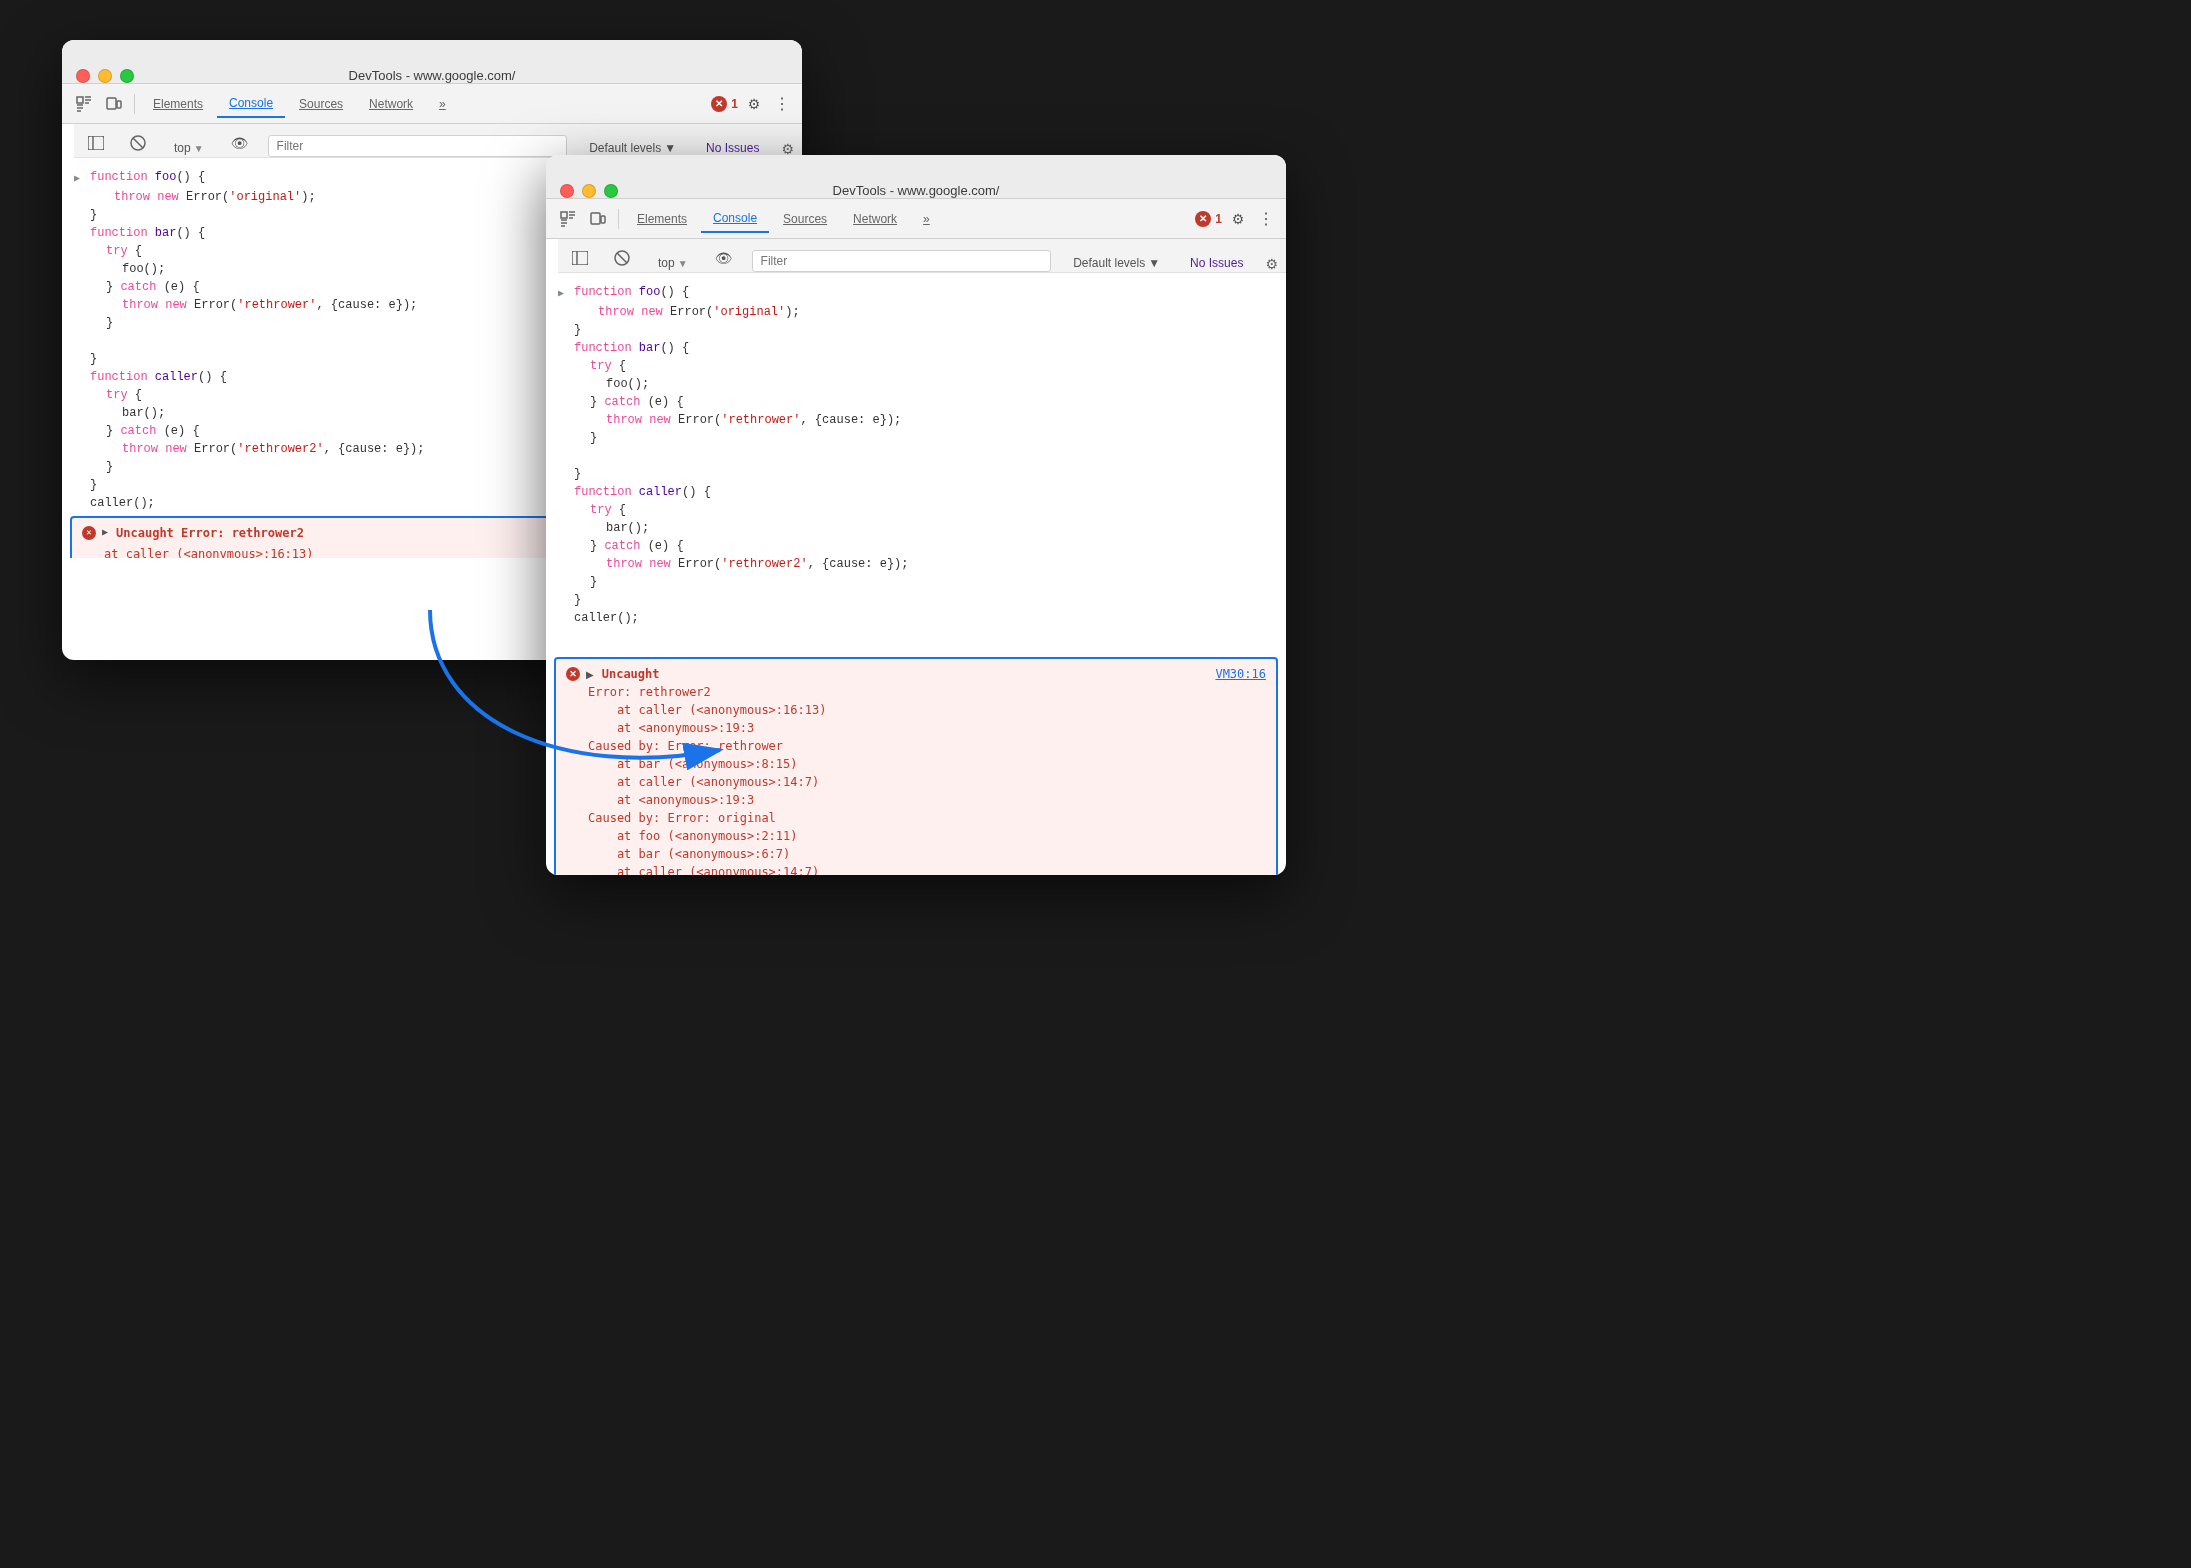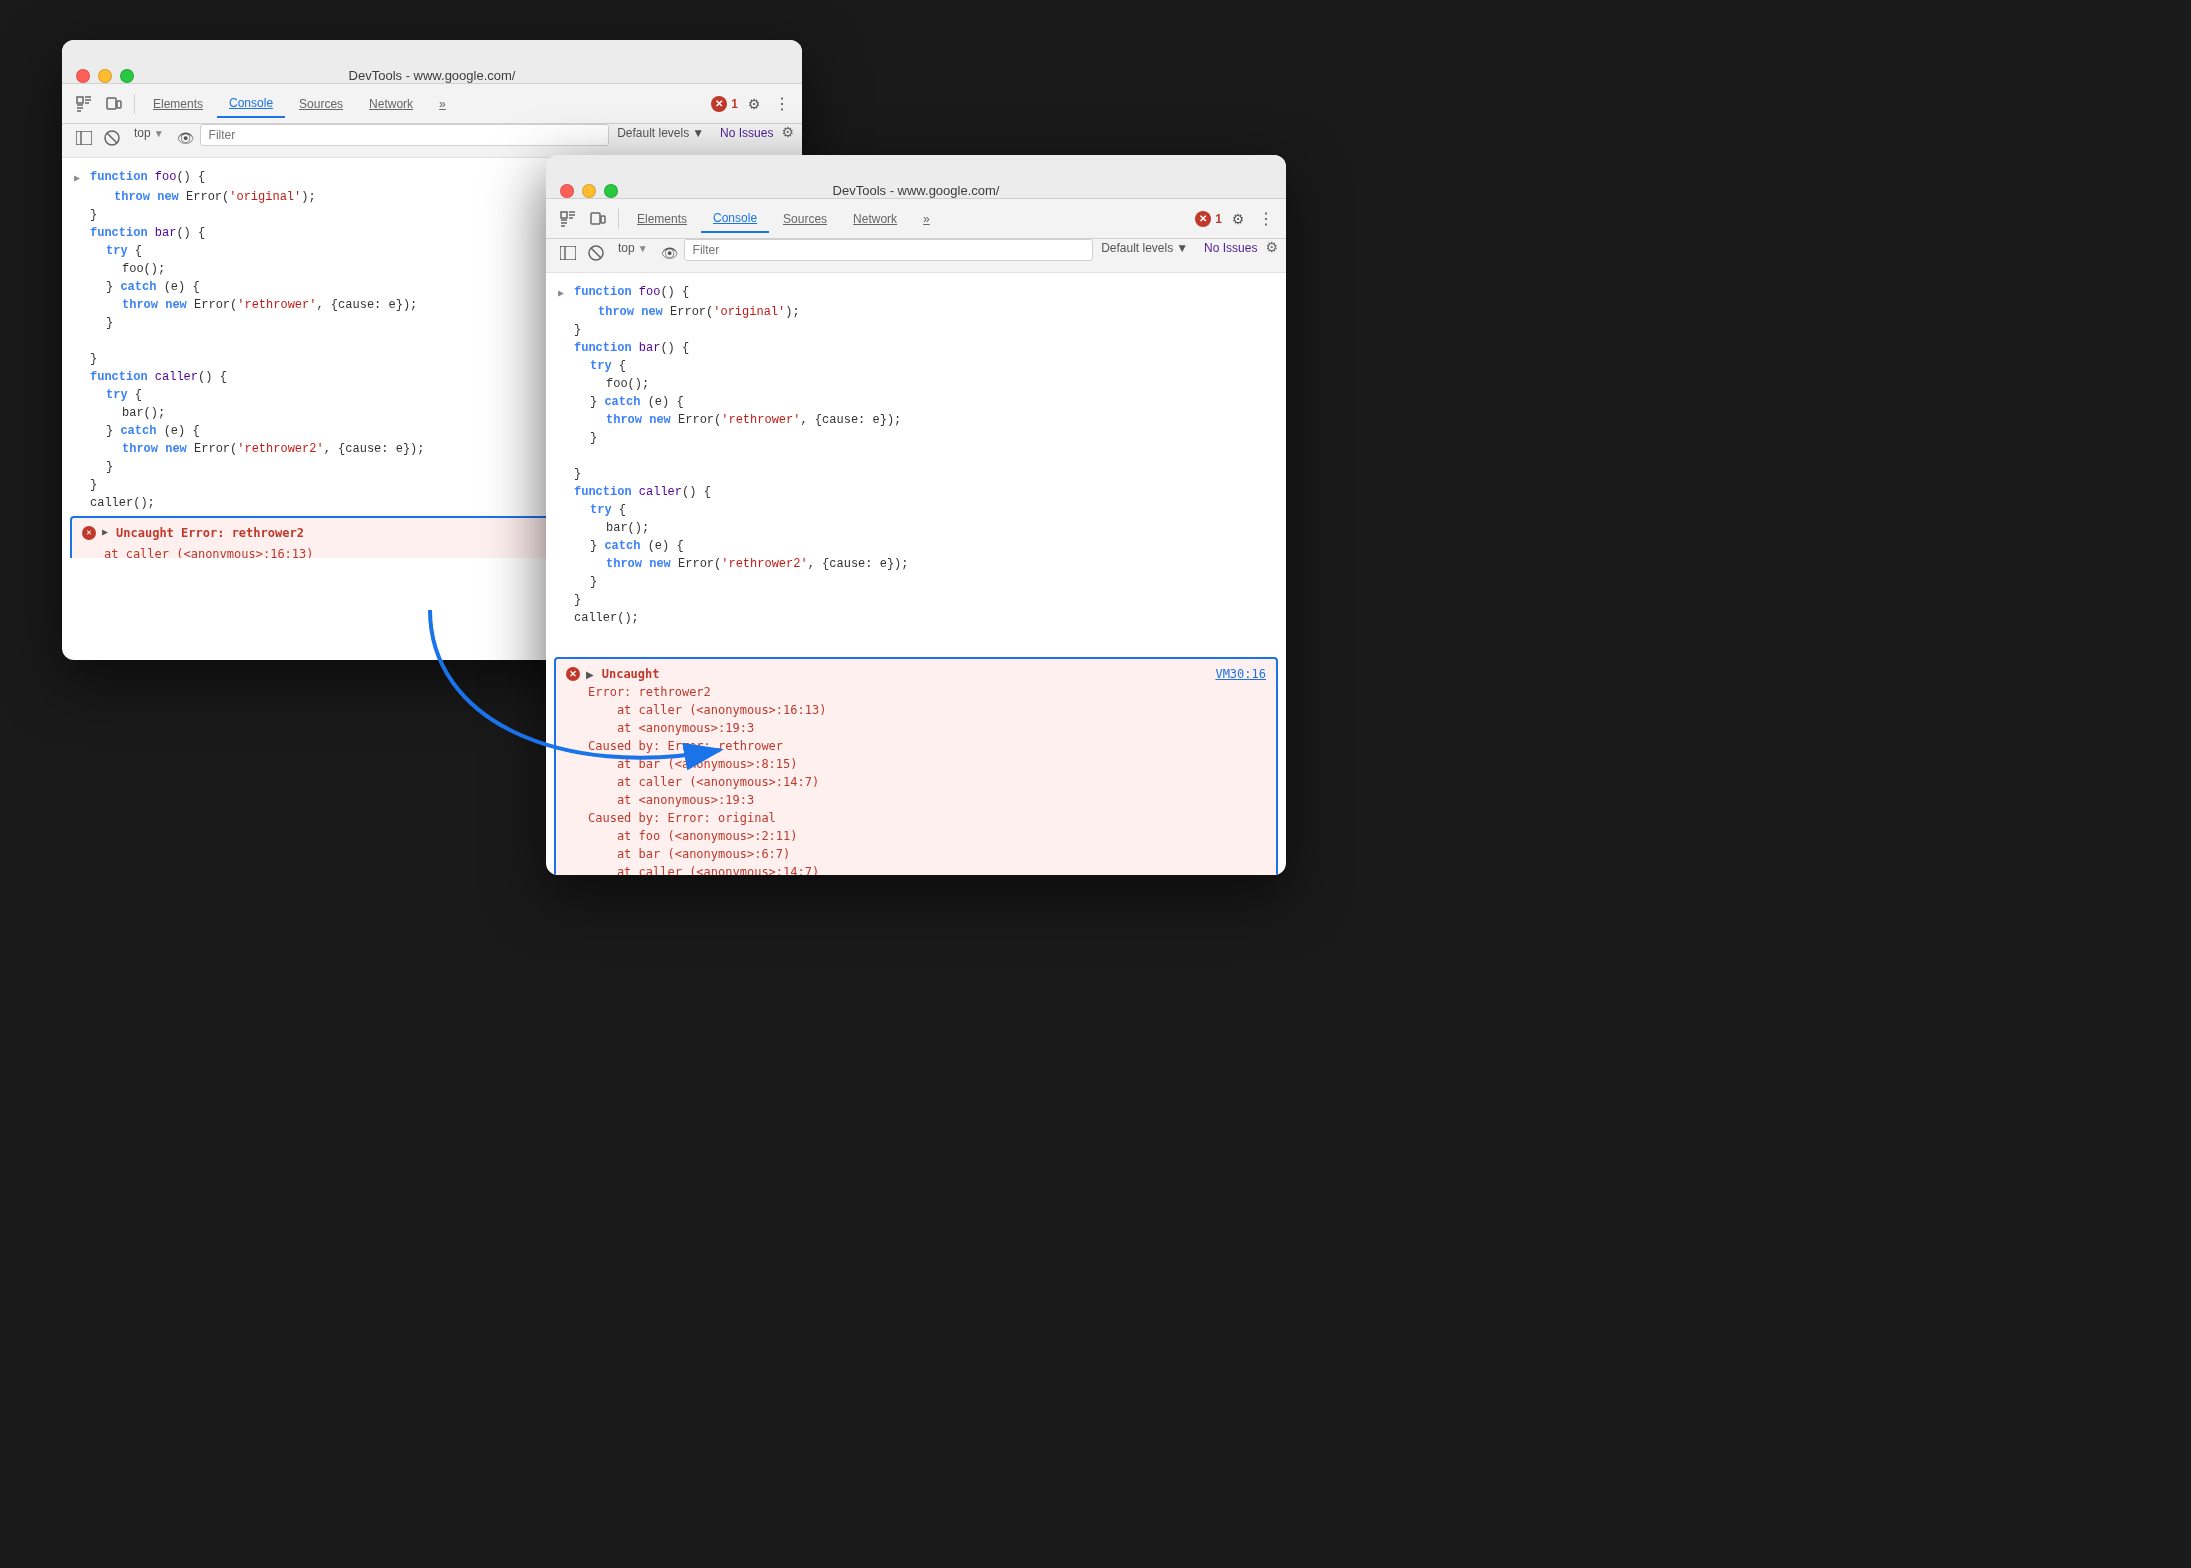--- a/index.html
+++ b/index.html
@@ -141,24 +141,25 @@
       color: #555;
       font-size: 16px;
       cursor: pointer;
     }
 
     
     .console-toolbar {
       background: #f3f3f3;
       height: 34px;
       display: flex;
-      align-items: flex-start;
+      align-items: flex-end;
       padding: 0 8px;
       border-bottom: 1px solid #e0e0e0;
-      gap: 0;
+      gap: 14px;
+      margin-left: 12px;
     }
     .console-btn {
       padding: 2px 8px;
       font-size: 12px;
       color: #555;
       cursor: pointer;
       display: flex;
       align-items: center;
       gap: 3px;
       border-radius: 3px;
@@ -223,21 +224,21 @@
       font-size: 10px;
       flex-shrink: 0;
       margin-top: 2px;
     }
     .code-text {
       flex: 1;
       white-space: pre;
     }
 
     
-    .kw { color: #3b82f6; font-weight: 700; } 
+    .kw { color: #ec4899; font-weight: 400; } 
     .fn { color: #4d0099; } 
     .str { color: #c41a16; }
     .plain { color: #333; }
 
     
     .error-row-back {
       background: #fff0f0;
       border: 2px solid #1a73e8;
       border-radius: 4px;
       margin: 4px 8px;

